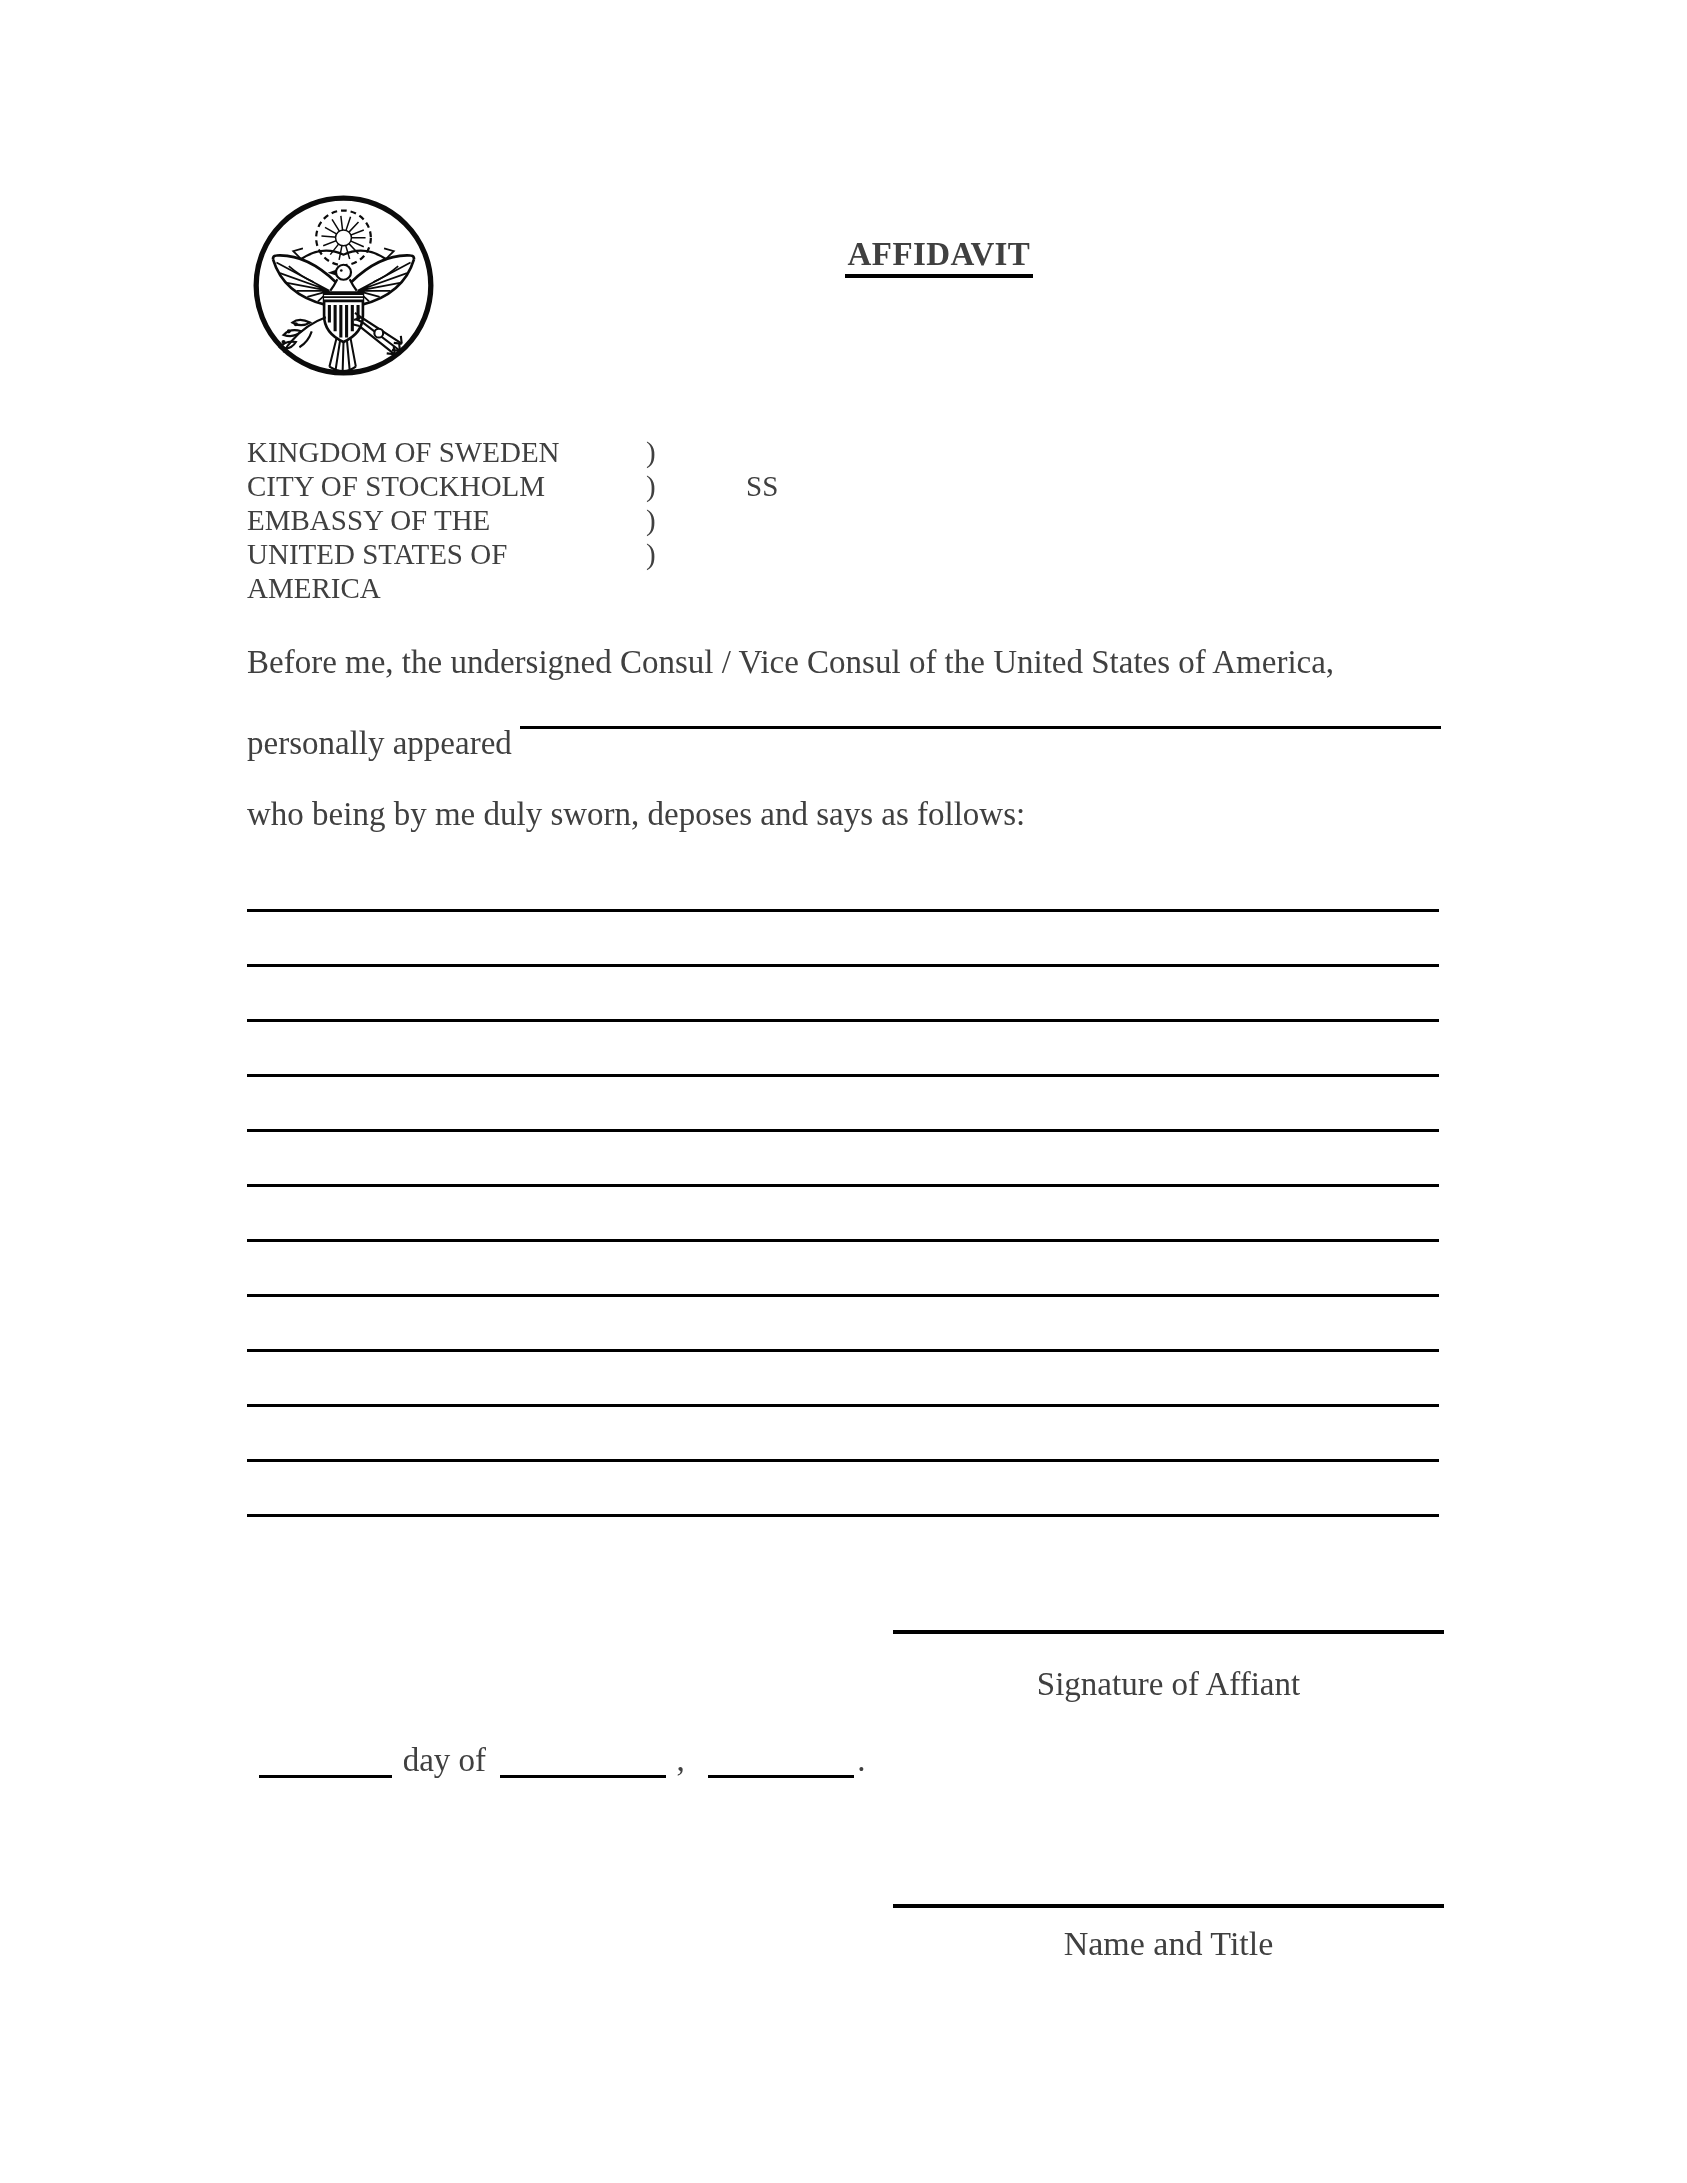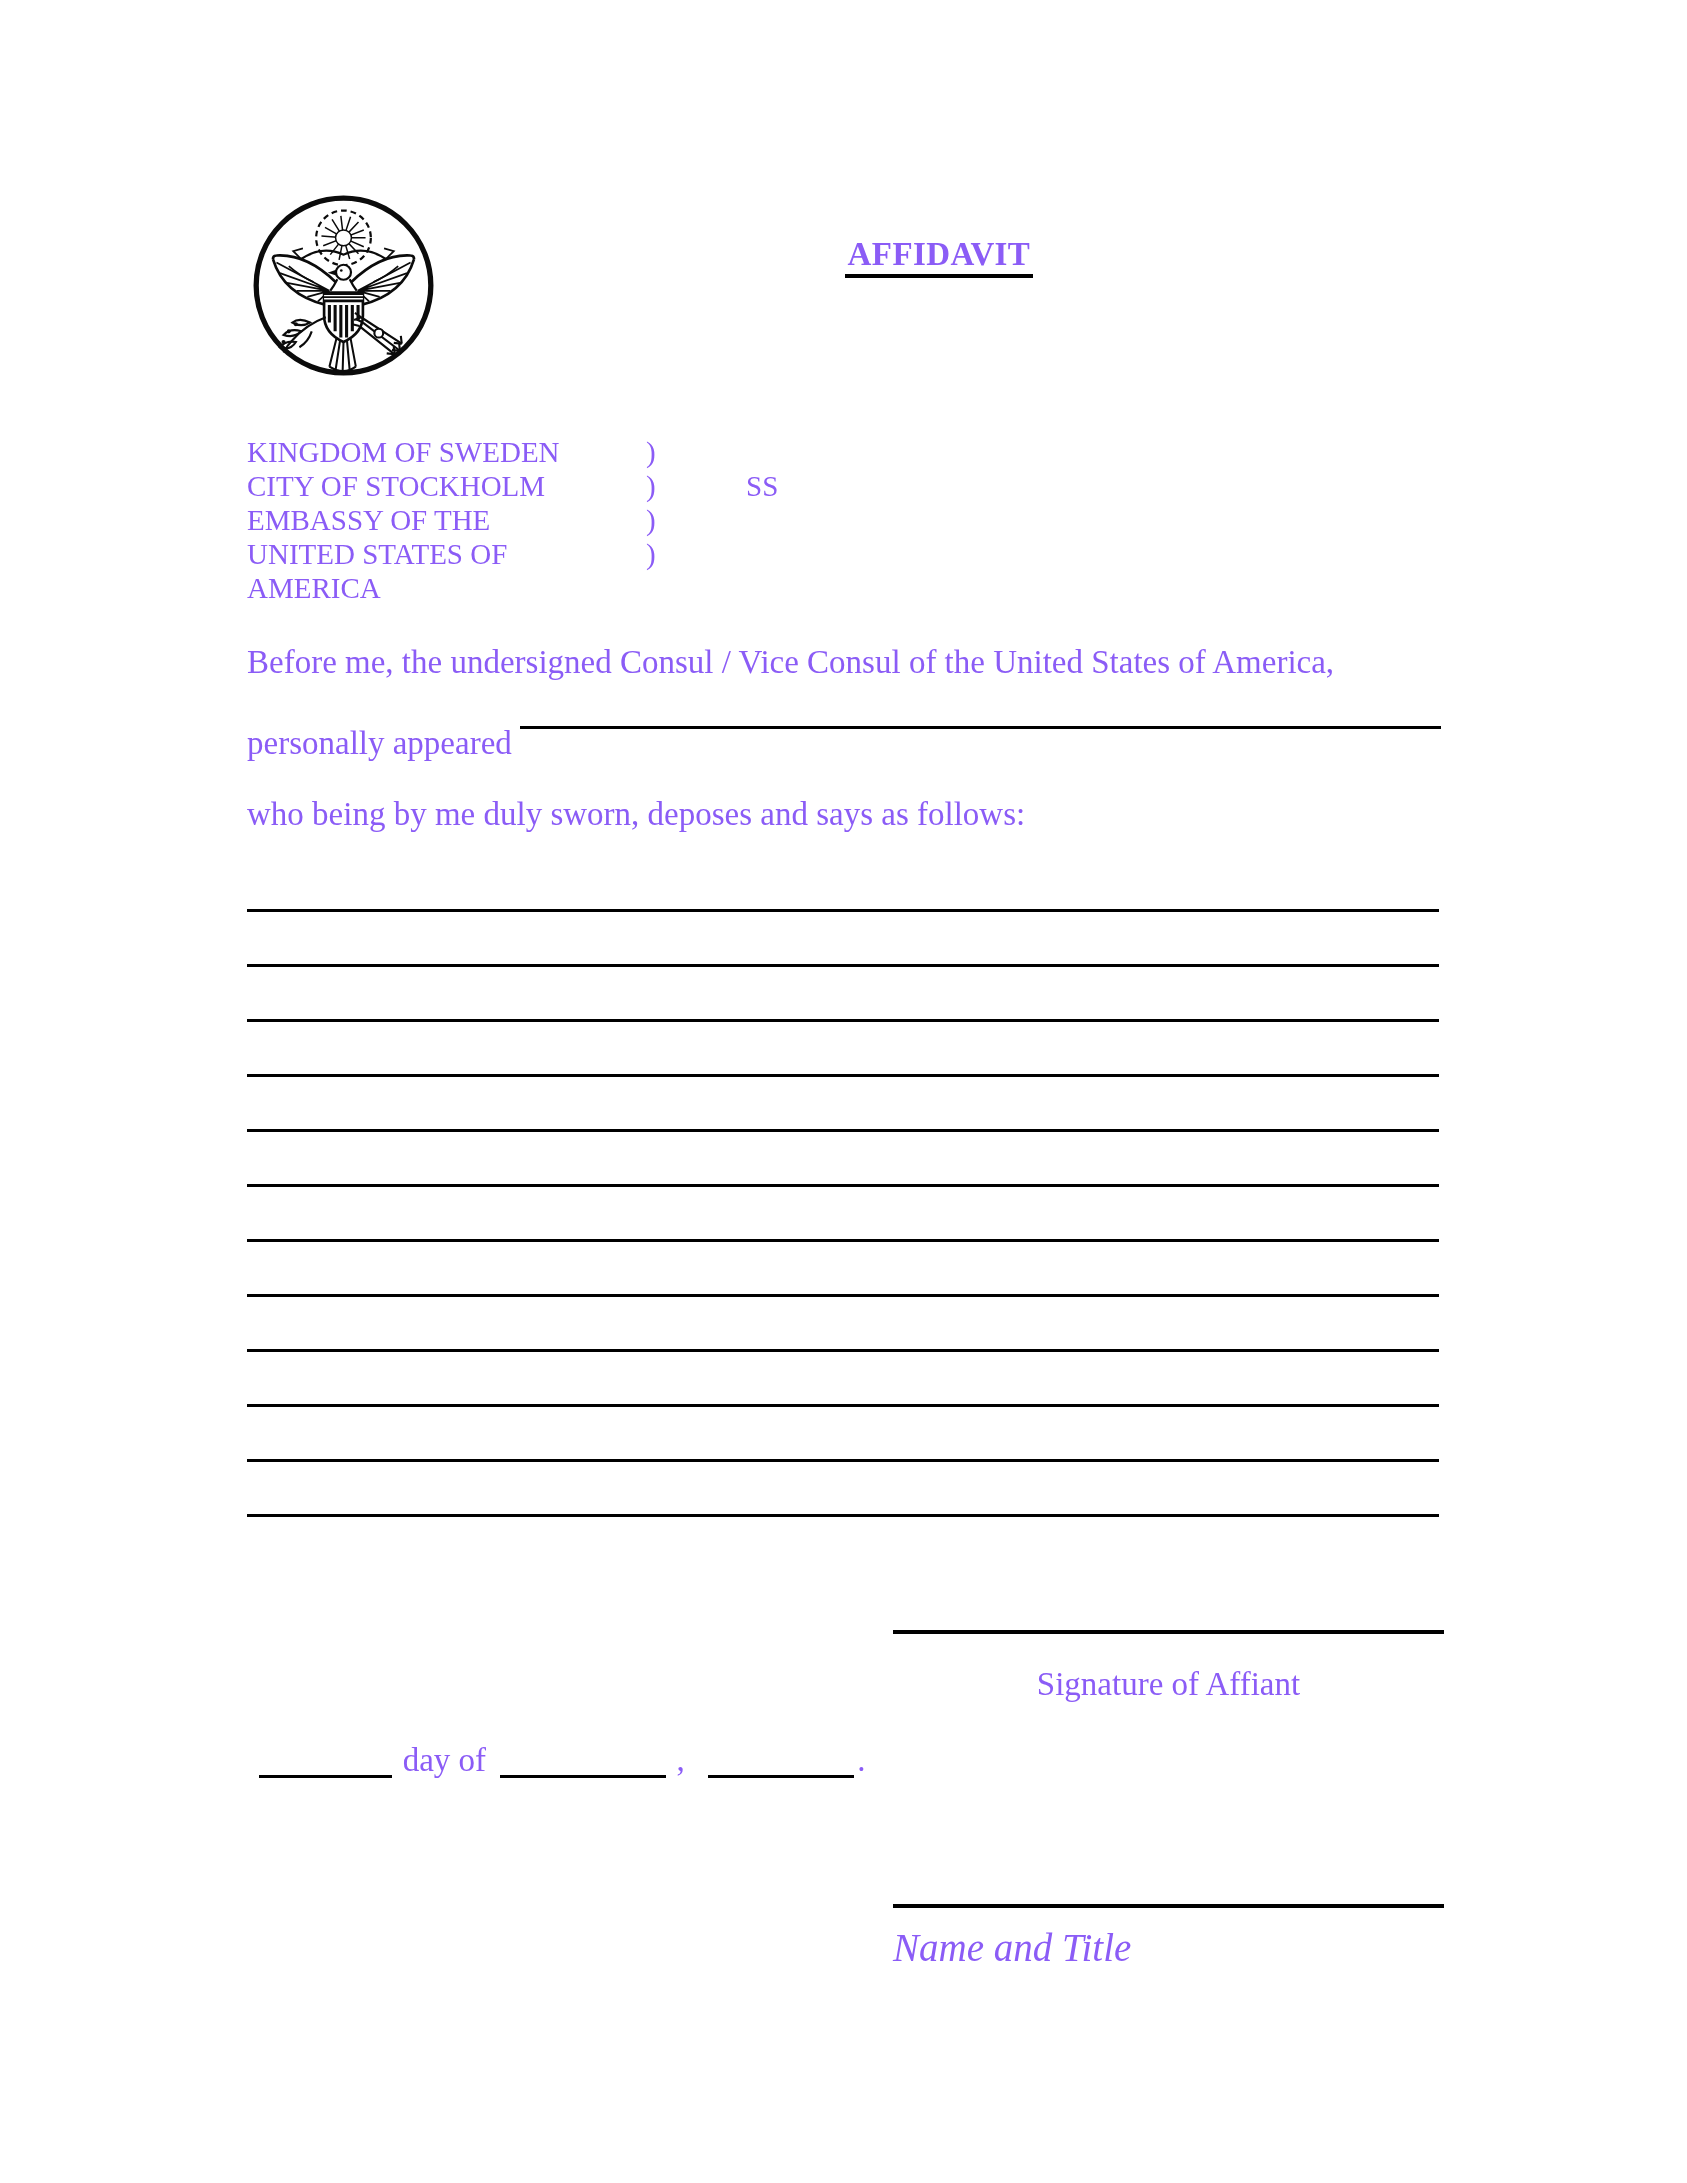--- a/index.html
+++ b/index.html
@@ -1,21 +1,21 @@
 <!DOCTYPE html>
 <html style="font-size:14px"><head>
 <meta charset="utf-8">
 <style>
   html,body{margin:0;padding:0;background:#e8e8e8;}
   .page{
     position:relative;
     width:1687px;height:2184px;
     margin:0 auto;
     background:#ffffff;
-    color:#8b5cf6;
+    color:#404040;
     font-family:"Liberation Serif", serif;
     overflow:hidden;
   }
   .abs{position:absolute;}
 
   
   .seal{left:250px;top:192px;width:187px;height:187px;}
 
   
   .doc-title{
@@ -53,21 +53,21 @@
 
   
   .sworn{left:247px;top:1743px;display:flex;align-items:flex-end;font-size:33px;line-height:35px;white-space:pre;}
   .sworn .b1{width:133px;margin:0 10.5px 0 12.2px;}
   .sworn .b2{width:166px;margin:0 8.7px 0 14px;}
   .sworn .b3{width:146px;margin:0 3.5px 0 23px;}
   .sworn .comma{margin-left:1.7px;}
 
   
   .name-line{left:893px;top:1904px;width:551px;height:0;border-top:4.4px solid #000;}
-  .name-label{left:893px;top:1925px;width:551px;text-align:left;font-size:39px;font-style:italic;}
+  .name-label{left:893px;top:1925px;width:551px;text-align:center;font-size:34px;}
   svg .ln{fill:none;stroke:#0b0b0b;}
 </style>
 </head>
 <body>
 
 <div class="page">
 
   <div class="abs seal">
     <svg viewBox="0 0 212 212" width="187" height="187" aria-hidden="true">
       <circle class="ln" cx="106" cy="106" r="99" stroke-width="6"></circle>

